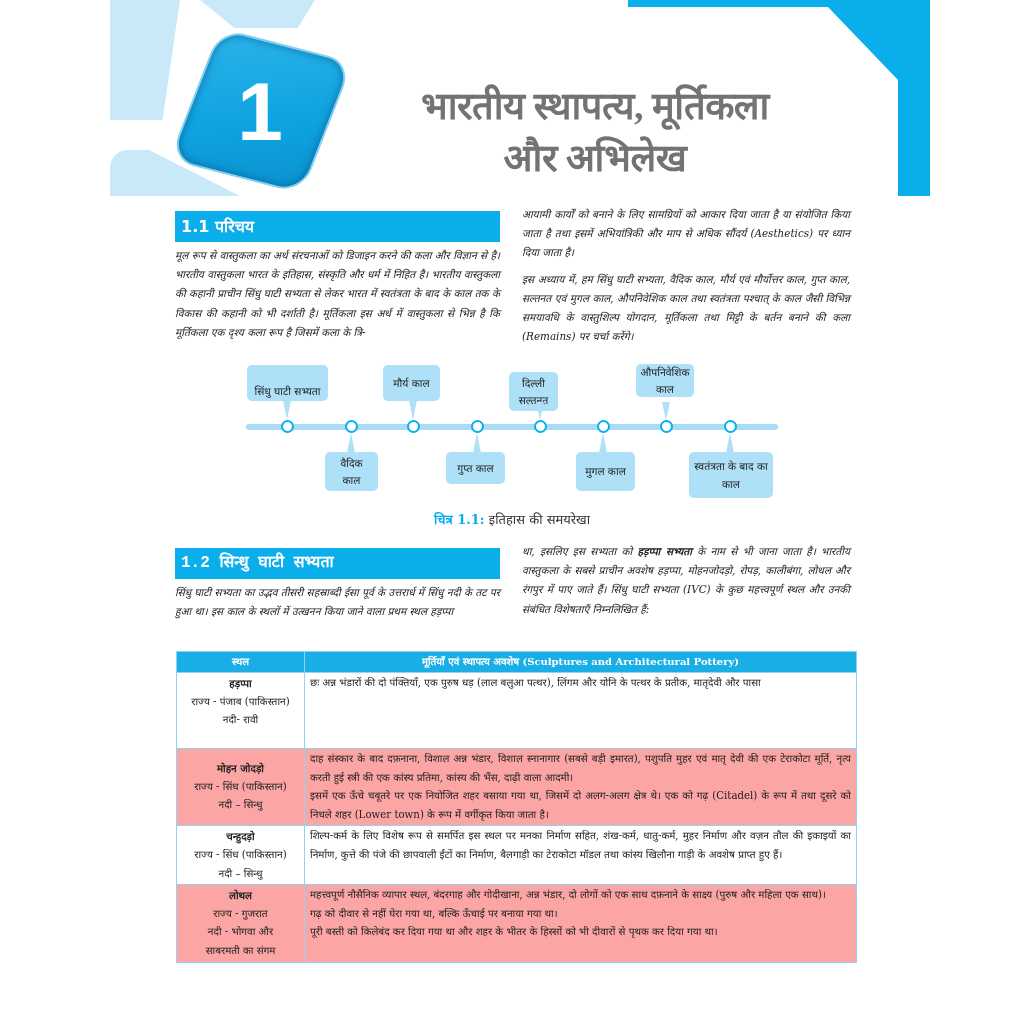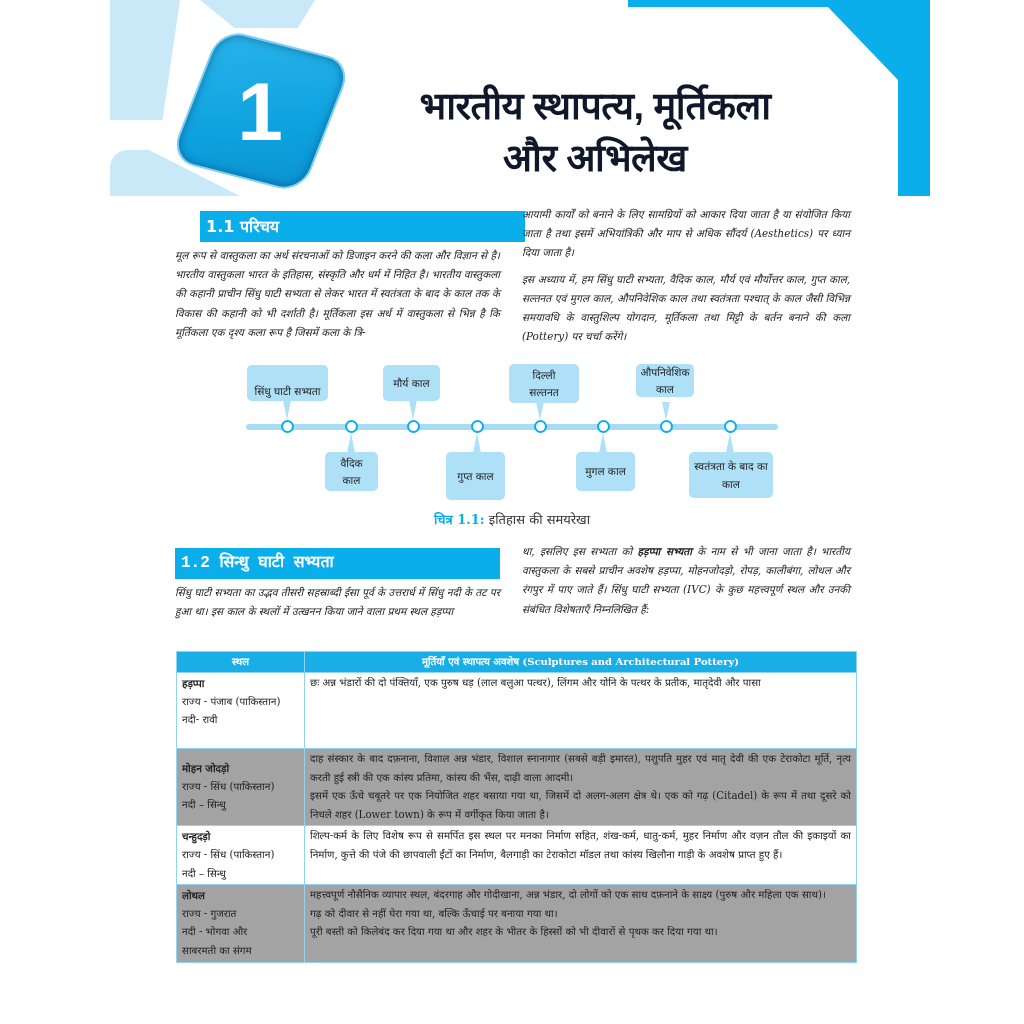--- a/index.html
+++ b/index.html
@@ -8,43 +8,43 @@
   .abs { position:absolute; }
   
   .deco-light { position:absolute; background:#c9e9f8; }
   .chapter-badge { position:absolute; left:192px; top:45px; width:138px; height:132px;
       background:linear-gradient(160deg,#2ab4ea 0%,#0ea2e0 60%,#0b93d0 100%);
       border-radius:24px; transform:skewX(-8deg) rotate(14deg);
       box-shadow: inset 0 0 10px rgba(0,60,110,0.55), 0 0 0 2px #7fd0f2; }
   .chapter-num { position:absolute; left:220px; top:62px; width:80px; text-align:center;
       font-family:"Liberation Sans", sans-serif; font-weight:bold; font-size:82px; color:#ffffff; line-height:100px; }
   .title { position:absolute; left:350px; width:490px; text-align:center;
-      font-family:Liberation Sans, sans-serif; font-weight:bold; font-size:38px; color:#0f172a; line-height:48px; letter-spacing:-0.5px; }
+      font-family:Liberation Serif, serif; font-weight:bold; font-size:38px; color:#737373; line-height:48px; letter-spacing:-0.5px; }
   
   .sec-head { position:absolute; left:175px; width:325px; height:31px; background:#0aaeea;
       color:#fff; font-family:"DejaVu Sans", sans-serif; font-weight:bold; font-size:16px;
       line-height:31px; padding-left:6px; box-sizing:border-box; }
   .para { position:absolute; font-size:10.4px; line-height:19.2px; text-align:justify; color:#222; }
   .para p { margin:0 0 7px 0;font-style:italic; }
   
   .tl-line { position:absolute; left:246px; top:424px; width:532px; height:6px; background:#a8dcf5; border-radius:3px; }
   .tl-dot { position:absolute; width:9px; height:9px; border:2.5px solid #0aaeea; background:#fff; border-radius:50%; top:420px; }
   .tl-box { position:absolute; background:#aee0f7; border-radius:5px; font-size:10.5px; line-height:19px;
       text-align:center; color:#222; display:flex; align-items:center; justify-content:center; }
   .tl-tail-up { position:absolute; width:0; height:0; border-left:4px solid transparent; border-right:4px solid transparent; }
   .caption { position:absolute; left:0; width:1024px; top:510px; text-align:center; font-size:13px; color:#333; }
   .caption .fig { color:#0aaeea; font-weight:bold; }
   
   table.sites { position:absolute; left:176px; top:651px; width:681px; border-collapse:collapse;
       font-size:10.2px; line-height:18.6px; color:#222; }
   table.sites th { background:#1aaee6; color:#fff; font-weight:bold; font-size:10px; height:20px; padding:0 4px;
       border:1px solid #8fd4f2; }
   table.sites td { border:1px solid #8fd4f2; vertical-align:top; padding:1px 5px; }
-  table.sites td.site { text-align:left; width:117px; vertical-align:middle;margin-left:32px; }
-  table.sites tr.alt td { background:#a3a3a3; }
+  table.sites td.site { text-align:center; width:117px; vertical-align:middle;margin-left:32px; }
+  table.sites tr.alt td { background:#fca5a5; }
   table.sites td .sname { font-weight:bold; display:block; }
   table.sites td .line { display:block; }
   table.sites td .dl { display:block; text-align:justify; }
 </style>
 </head>
 <body>
 
 <div class="deco-light" style="left:110px; top:0; width:70px; height:120px; border-radius:0 0 20px 0; clip-path:polygon(0 0,100% 0,75% 100%,0 100%);"></div>
 <div class="deco-light" style="left:200px; top:0; width:115px; height:28px; border-radius:0 0 18px 18px; clip-path:polygon(0 0,100% 0,85% 100%,30% 100%);"></div>
 <div class="deco-light" style="left:110px; top:150px; width:130px; height:46px; border-radius:18px 0 0 0; clip-path:polygon(0 0,30% 0,100% 100%,0 100%);"></div>
@@ -52,29 +52,29 @@
 <div class="chapter-badge"></div>
 <div class="chapter-num">1</div>
 
 <div class="title" style="top:82px;">भारतीय स्थापत्य, मूर्तिकला</div>
 <div class="title" style="top:134px;">और अभिलेख</div>
 
 <svg class="abs" style="left:620px; top:0;" width="320" height="200">
   <polygon points="8,0 310,0 310,196 278,196 278,80 208,7 8,7" fill="#0aaeea"></polygon>
 </svg>
 
-<div class="sec-head" style="top:211px;margin-left:25px;">1.1 परिचय</div>
+<div class="sec-head" style="top:211px;">1.1 परिचय</div>
 
 <div class="para" style="left:175px; top:246px; width:325px;">
   <p>मूल रूप से वास्तुकला का अर्थ संरचनाओं को डिजाइन करने की कला और विज्ञान से है। भारतीय वास्तुकला भारत के इतिहास, संस्कृति और धर्म में निहित है। भारतीय वास्तुकला की कहानी प्राचीन सिंधु घाटी सभ्यता से लेकर भारत में स्वतंत्रता के बाद के काल तक के विकास की कहानी को भी दर्शाती है। मूर्तिकला इस अर्थ में वास्तुकला से भिन्न है कि मूर्तिकला एक दृश्य कला रूप है जिसमें कला के त्रि-</p>
 </div>
 
 <div class="para" style="left:522px; top:205px; width:328px;">
   <p>आयामी कार्यों को बनाने के लिए सामग्रियों को आकार दिया जाता है या संयोजित किया जाता है तथा इसमें अभियांत्रिकी और माप से अधिक सौंदर्य (Aesthetics) पर ध्यान दिया जाता है।</p>
-  <p>इस अध्याय में, हम सिंधु घाटी सभ्यता, वैदिक काल, मौर्य एवं मौर्योत्तर काल, गुप्त काल, सल्तनत एवं मुगल काल, औपनिवेशिक काल तथा स्वतंत्रता पश्चात् के काल जैसी विभिन्न समयावधि के वास्तुशिल्प योगदान, मूर्तिकला तथा मिट्टी के बर्तन बनाने की कला (Pottery) पर चर्चा करेंगे।</p>
+  <p>इस अध्याय में, हम सिंधु घाटी सभ्यता, वैदिक काल, मौर्य एवं मौर्योत्तर काल, गुप्त काल, सल्तनत एवं मुगल काल, औपनिवेशिक काल तथा स्वतंत्रता पश्चात् के काल जैसी विभिन्न समयावधि के वास्तुशिल्प योगदान, मूर्तिकला तथा मिट्टी के बर्तन बनाने की कला (Remains) पर चर्चा करेंगे।</p>
 </div>
 
 <div>
   <div class="tl-line"></div>
 
   <div class="tl-box" style="left:247px; top:365px; width:81px; height:36px;align-items:flex-end;">
       <span>सिंधु घाटी सभ्यता</span>
     </div>
   <div class="tl-tail-up" style="left:283px; top:400px; border-top:20px solid #aee0f7;"></div>
   <div class="tl-dot" style="left:281px;"></div>
@@ -85,26 +85,26 @@
     </div>
   <div class="tl-dot" style="left:345px;"></div>
 
   <div class="tl-box" style="left:383px; top:365px; width:57px; height:36px;">
       <span>मौर्य काल</span>
     </div>
   <div class="tl-tail-up" style="left:409px; top:400px; border-top:20px solid #aee0f7;"></div>
   <div class="tl-dot" style="left:407px;"></div>
 
   <div class="tl-tail-up" style="left:473px; top:433px; border-bottom:20px solid #aee0f7;"></div>
-  <div class="tl-box" style="left:446px; top:452px; width:59px; height:48px;">
+  <div class="tl-box" style="left:446px; top:452px; width:59px; height:32px;">
       <span>गुप्त काल</span>
     </div>
   <div class="tl-dot" style="left:471px;"></div>
 
-  <div class="tl-box" style="left:509px; top:364px; width:70px; height:39px; line-height:17px;">
+  <div class="tl-box" style="left:509px; top:372px; width:49px; height:39px; line-height:17px;">
       <span style="width:46px;">दिल्ली सल्तनत</span>
     </div>
   <div class="tl-tail-up" style="left:536px; top:402px; border-top:18px solid #aee0f7;"></div>
   <div class="tl-dot" style="left:534px;"></div>
 
   <div class="tl-tail-up" style="left:599px; top:433px; border-bottom:20px solid #aee0f7;"></div>
   <div class="tl-box" style="left:576px; top:452px; width:59px; height:39px;">
       <span>मुगल काल</span>
     </div>
   <div class="tl-dot" style="left:597px;"></div>

